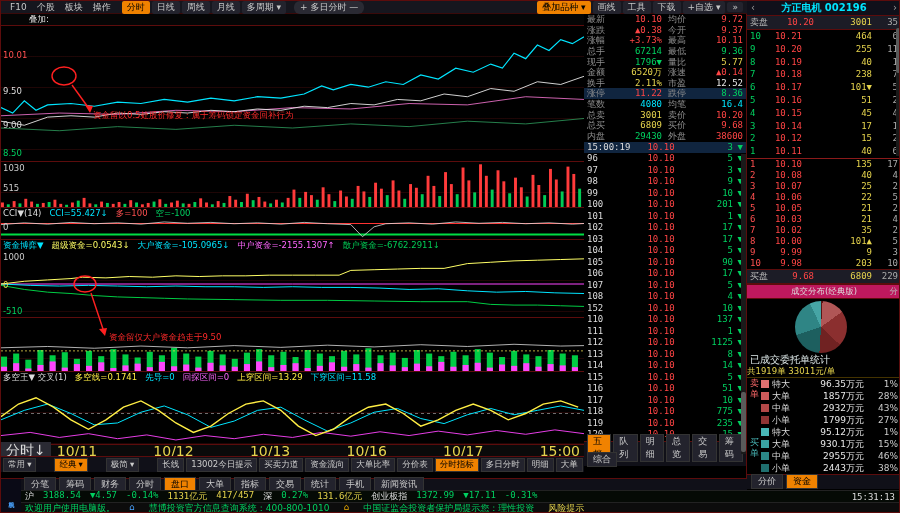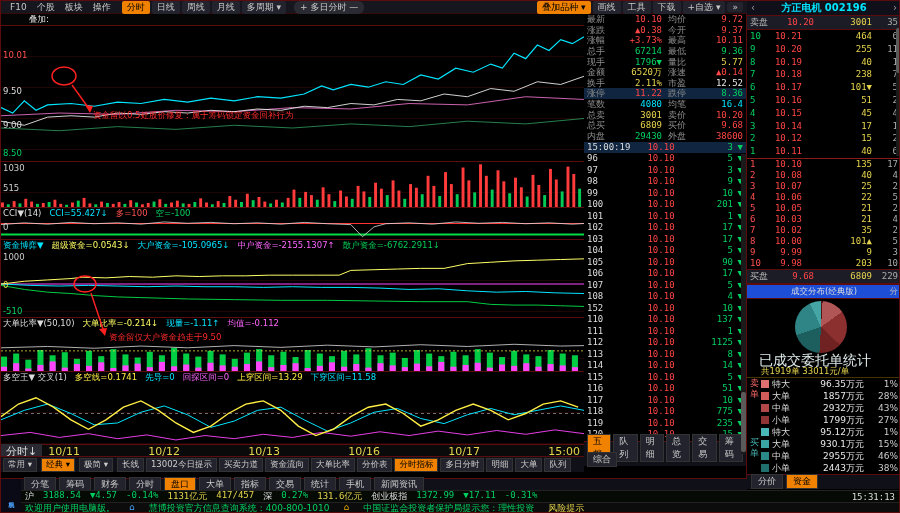--- a/index.html
+++ b/index.html
@@ -22,21 +22,21 @@
   
   .chartcol{left:0;top:13px;width:583px;height:457px;background:#000;border-right:1px solid #5c0c0c;}
   .panel{position:absolute;left:0;width:583px;border-top:1px solid #5c0c0c;background:#000;}
   .psvg{position:absolute;left:0;top:0;width:100%;height:100%;
     background:repeating-linear-gradient(to bottom,transparent 0 30px,rgba(140,25,25,.22) 30px 31px);}
   .lgd{position:absolute;left:2px;top:0;height:10px;display:flex;gap:8px;font-size:8.5px;white-space:nowrap;overflow:hidden;width:578px;}
   .axlbl{position:absolute;left:2px;font-size:8.5px;}
   .legendrow{left:0;top:0;width:583px;height:11px;display:flex;gap:7px;align-items:center;
     padding-left:28px;font-size:8.5px;background:#050505;white-space:nowrap;overflow:hidden;}
   .ann{position:absolute;color:#ff2a2a;font-size:8.5px;white-space:nowrap;z-index:6;}
-  .xaxis{display:flex;align-items:center;gap:0;background:#0a0a0a;font-size:11px;}
+  .xaxis{display:flex;align-items:center;gap:0;background:#0a0a0a;font-size:14px;}
   .xaxis .xtab{background:#2a2a33;color:#ddd;padding:0 5px;margin-right:6px;}
   .xaxis .xl{flex:1;text-align:left;color:#e6d44d;}
   .xaxis .xr{color:#e6d44d;padding-right:4px;}
   .ctoolbar{display:flex;align-items:center;gap:2px;background:#101018;font-size:8.5px;padding:0 2px;overflow:hidden;}
   .ctoolbar .drop,.ctoolbar .ct{background:#23232d;border:1px solid #333;padding:0 4px;white-space:nowrap;}
   
   .midcol{left:583px;top:13px;width:163px;height:464px;background:#000;border-right:1px solid #5c0c0c;}
   .qrow{display:flex;height:10.65px;line-height:10.65px;padding:0 3px;font-size:9px;}
   .qrow.hl{background:#10253f;}
   .qrow .ql{width:26px;color:#8f8f8f;}
@@ -65,26 +65,26 @@
   .buy .brow{height:11px;line-height:11px;}
   .brow .n{width:14px;}
   .sell .brow .n{color:#00d060;}
   .buy .brow .n{color:#ff5050;}
   .brow .p{width:38px;text-align:right;color:#ff4545;}
   .brow .v{flex:1;text-align:right;color:#e6d44d;}
   .brow .q{width:26px;text-align:right;color:#aaa;}
   .sumrow .p{width:38px;text-align:right;color:#ff4545;}
   .sumrow .v{flex:1;text-align:right;color:#e6d44d;}
   .sumrow .q{width:26px;text-align:right;color:#aaa;}
-  .dhead{height:13px;line-height:13px;background:#1d4ed8;color:#ddd;text-align:center;font-size:8.5px;
+  .dhead{height:13px;line-height:13px;background:#be185d;color:#ddd;text-align:center;font-size:8.5px;
     border-top:1px solid #5c0c0c;border-bottom:1px solid #5c0c0c;position:relative;}
   .dhead .corner{position:absolute;right:3px;top:0;color:#bbb;}
   .pie{position:absolute;width:52px;height:52px;border-radius:50%;}
-  .stitle{height:12px;line-height:12px;color:#dfeaea;font-size:14px;padding-left:12px;}
-  .gline{height:11px;line-height:11px;color:#e6d44d;font-size:8.5px;padding-left:14px;border-bottom:1px solid #443300;}
+  .stitle{height:12px;line-height:12px;color:#dfeaea;font-size:10px;padding-left:3px;}
+  .gline{height:11px;line-height:11px;color:#e6d44d;font-size:8.5px;border-bottom:1px solid #443300;}
   .srow{display:flex;height:12px;line-height:12px;font-size:9px;padding-left:14px;align-items:center;}
   .srow .sq{width:8px;height:8px;margin-right:3px;flex:none;}
   .srow .nm{width:30px;color:#ddd;}
   .srow .vl{flex:1;text-align:right;color:#e8e8e8;}
   .srow .pc{width:34px;text-align:right;color:#ccc;padding-right:3px;}
   .vlab{position:absolute;left:2px;width:11px;font-size:9px;line-height:11px;text-align:center;}
   .rtabs{display:flex;gap:3px;align-items:center;padding:0 4px;background:#101018;height:14px;font-size:9px;border-top:1px solid #5c0c0c;}
   .rtabs .rt{background:#23232d;border:1px solid #333;padding:0 6px;}
   
   .blogo{left:0;top:477px;width:20px;height:36px;background:#0a0a16;color:#4aa3ff;font-size:6px;
@@ -289,27 +289,20 @@
           <polyline points="0,50 50,50 100,50" fill="none" stroke="#ff44ff" stroke-width="1" vector-effect="non-scaling-stroke"></polyline>
           <polyline points="0,50 5,52 10,53 15,52 20,53 25,54 30,53 35,54 40,54 45,55 50,54 55,55 60,55 65,56 70,58 75,57 80,60 85,62 90,61 95,63 100,64" fill="none" stroke="#00e5ff" stroke-width="1" vector-effect="non-scaling-stroke"></polyline>
           <polyline points="0,50 4,46 8,44 12,42 14,40 18,41 22,39 26,40 30,38 34,39 38,38 42,38 46,37 50,37 54,37 58,37 60,30 64,29 68,28 72,27 76,27 80,20 84,18 88,16 92,15 96,14 100,13" fill="none" stroke="#ffff66" stroke-width="1" vector-effect="non-scaling-stroke"></polyline>
         </svg>
       <span class="axlbl" style="top: 12px; color: rgb(204, 204, 204);">1000</span>
       <span class="axlbl" style="top: 40px; color: rgb(230, 212, 77);">0</span>
       <span class="axlbl" style="top: 66px; color: rgb(0, 208, 96);">-510</span>
     </div>
 
     <div class="panel" style="top:303px;height:54px;">
-      <div class="lgd">
-
-      <span style="color: rgb(221, 221, 221);">大单比率▼(50,10)</span>
-          <span style="color: rgb(255, 255, 102);">大单比率=-0.214↓</span>
-          <span style="color: rgb(0, 229, 255);">现量=-1.11↑</span>
-          <span style="color: rgb(255, 102, 255);">均值=-0.112</span>
-        </div>
       <svg class="psvg" style="top:10px;height:44px;" viewBox="0 0 100 100" preserveAspectRatio="none">
           <rect x="0.00" y="65.00" width="1.04" height="35" fill="#00cc44"></rect>
           <rect x="2.08" y="58.00" width="1.04" height="42" fill="#00cc44"></rect>
           <rect x="4.17" y="72.00" width="1.04" height="28" fill="#00cc44"></rect>
           <rect x="6.25" y="50.00" width="1.04" height="50" fill="#00cc44"></rect>
           <rect x="8.33" y="62.00" width="1.04" height="38" fill="#00cc44"></rect>
           <rect x="10.42" y="55.00" width="1.04" height="45" fill="#00cc44"></rect>
           <rect x="12.50" y="70.00" width="1.04" height="30" fill="#00cc44"></rect>
           <rect x="14.58" y="52.00" width="1.04" height="48" fill="#00cc44"></rect>
           <rect x="16.67" y="64.00" width="1.04" height="36" fill="#00cc44"></rect>
@@ -427,21 +420,21 @@
       <span class="xtab">分时↓</span>
       <span class="xl">10/11</span>
       <span class="xl">10/12</span>
       <span class="xl">10/13</span>
       <span class="xl">10/16</span>
       <span class="xl">10/17</span>
       <span class="xr">15:00</span>
     </div>
 
     <div class="panel ctoolbar" style="top:442px;height:15px;">
-      <span style="display:flex;gap:4px;">
+      <span style="display:flex;gap:18px;font-family:Liberation Serif, serif;">
 
       <span class="drop">常用 ▾</span>
           <span class="drop act">经典 ▾</span>
           <span class="drop">极简 ▾</span>
           <span class="drop">长线</span>
         </span>
       <span style="display:flex;gap:2px;">
 
       <span class="ct">13002今日提示</span>
           <span class="ct">买卖力道</span>

